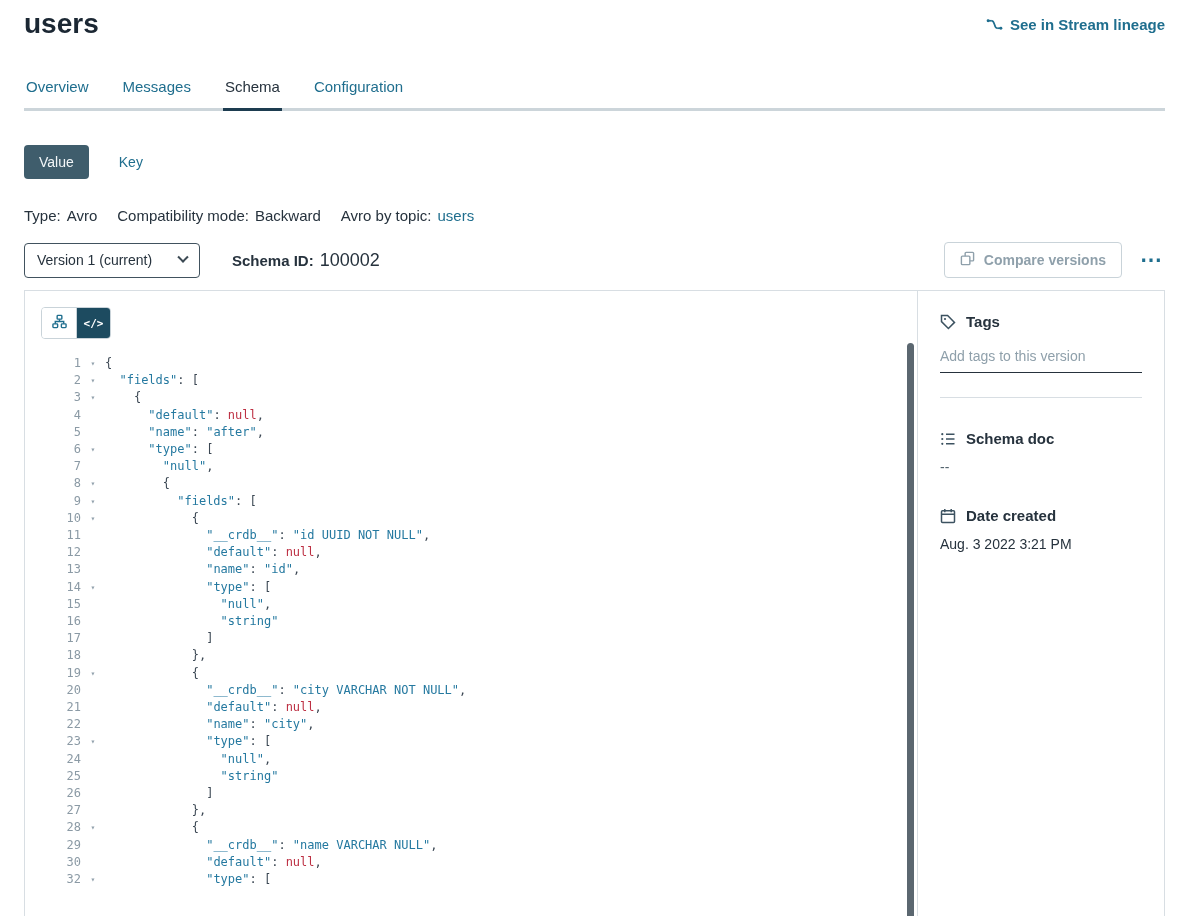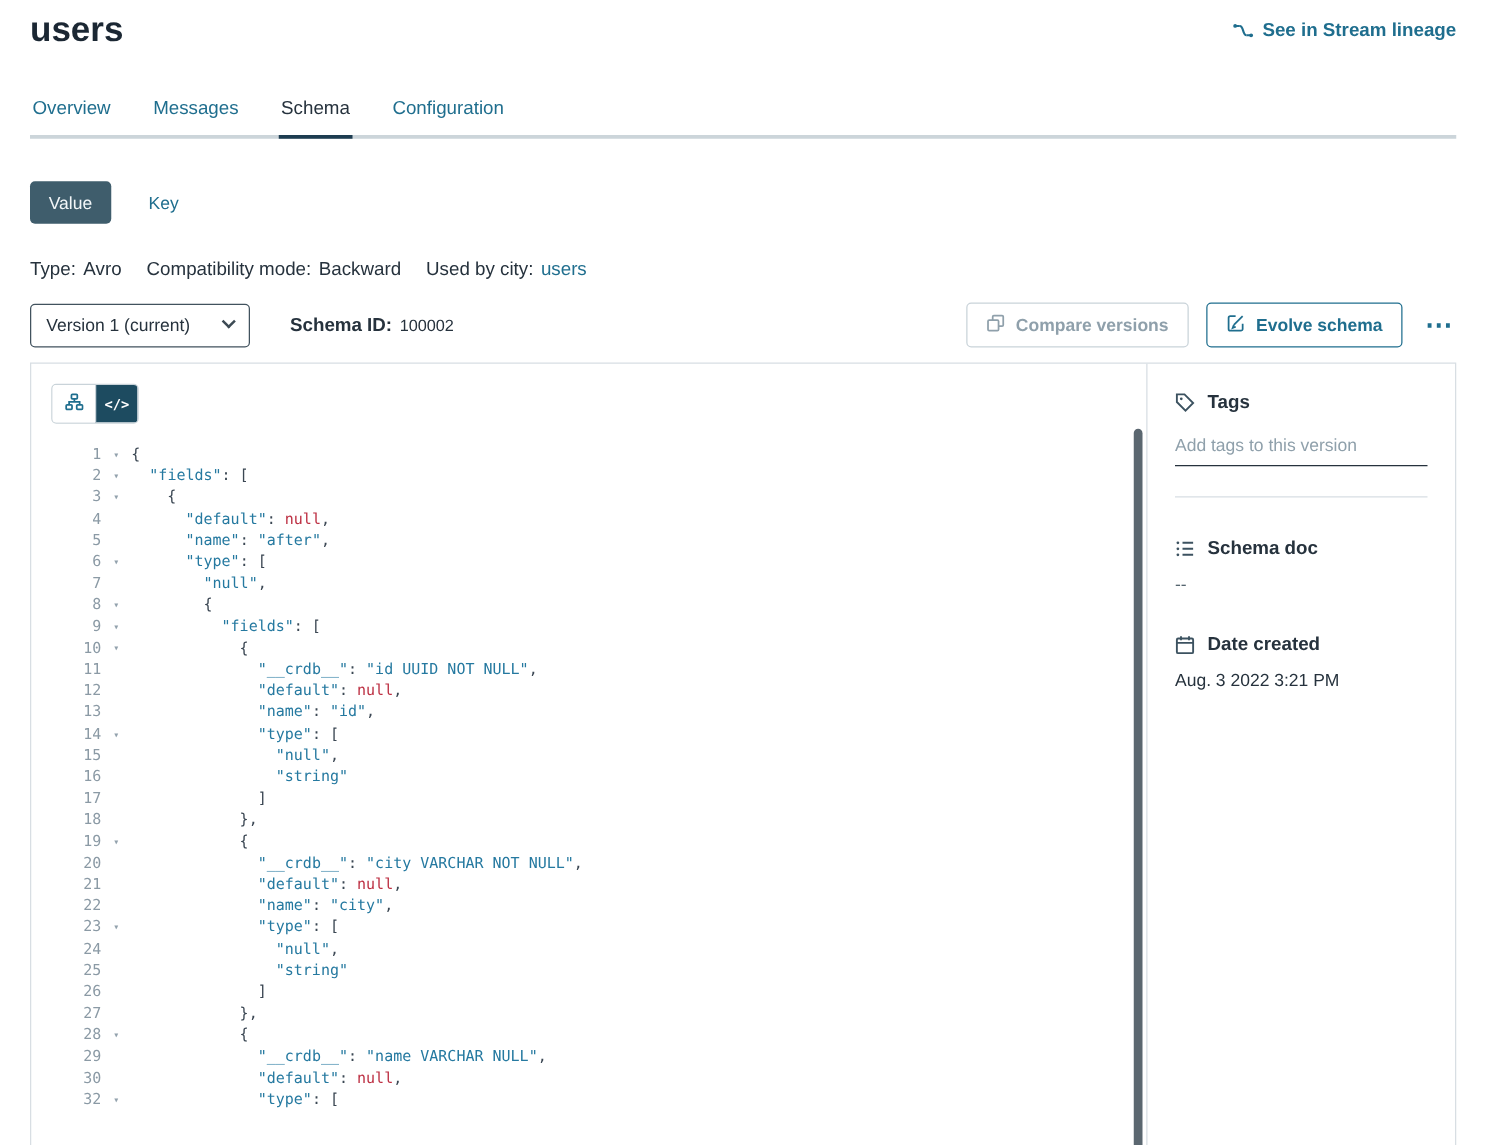--- a/index.html
+++ b/index.html
@@ -40,21 +40,21 @@
   .meta-row{margin-top:28px;font-size:15px;display:flex;align-items:center;}
   .meta-pair{margin-right:20px;}
   .meta-lbl{font-weight:400;margin-right:6px;}
   .meta-link{color:var(--accent);cursor:pointer;}
 
   
   .controls-row{margin-top:18px;display:flex;align-items:center;}
   .select{width:176px;height:35px;border:1px solid #41525e;border-radius:4px;display:flex;align-items:center;justify-content:space-between;padding:0 12px;font-size:14px;cursor:pointer;background:#fff;}
   .chev{width:8px;height:8px;border-right:2px solid #3c4a54;border-bottom:2px solid #3c4a54;transform:rotate(45deg) translate(-2px,-2px);}
   .schema-id-lbl{font-weight:700;margin-left:32px;font-size:15px;}
-  .schema-id-val{margin-left:6px;font-size:13px;}
+  .schema-id-val{margin-left:6px;font-size:18px;}
   .ctrl-spacer{flex:1;}
   .btn{height:36px;display:inline-flex;align-items:center;gap:9px;padding:0 15px;border-radius:4px;background:#fff;font-size:14px;font-weight:600;font-family:inherit;cursor:pointer;}
   .btn.disabled{border:1px solid #c9d3d9;color:#8fa0ab;cursor:default;}
   .btn.outline{border:1px solid var(--accent);color:var(--accent);margin-left:14px;}
   .more-btn{margin-left:16px;background:none;border:none;color:var(--accent);font-size:22px;font-weight:700;letter-spacing:1px;cursor:pointer;line-height:1;padding:0 2px;}
 
   
   .main{margin-top:12px;border:1px solid var(--border);display:flex;height:650px;}
   .editor{flex:1;position:relative;border-right:1px solid var(--border);padding:16px 0 0 16px;overflow:hidden;}
   .view-toggle{display:inline-flex;border:1px solid #c9d3d9;border-radius:4px;overflow:hidden;}
@@ -121,50 +121,40 @@
   </div>
 
   <div class="meta-row">
     <span class="meta-pair">
       <span class="meta-lbl">Type:</span><span>Avro</span>
     </span>
     <span class="meta-pair">
       <span class="meta-lbl">Compatibility mode:</span><span>Backward</span>
     </span>
     <span class="meta-pair">
-      <span class="meta-lbl">Used by city:</span><span class="meta-link">users</span>
+      <span class="meta-lbl">Avro by topic:</span><span class="meta-link">users</span>
     </span>
   </div>
 
   <div class="controls-row">
     <div class="select">
       <span>Version 1 (current)</span>
       <span class="chev"></span>
     </div>
     <span class="schema-id-lbl">Schema ID:</span>
     <span class="schema-id-val">100002</span>
     <span class="ctrl-spacer"></span>
     <button class="btn disabled">
       <span>
         <svg width="15" height="15" viewBox="0 0 16 16" fill="none" stroke="#8fa0ab" stroke-width="1.5">
           <rect x="5.5" y="1.5" width="9" height="9" rx="1"></rect>
           <rect x="1.5" y="5.5" width="9" height="9" rx="1" fill="#fff"></rect>
         </svg>
       </span>
       <span>Compare versions</span>
-    </button>
-    <button class="btn outline">
-      <span>
-        <svg width="15" height="15" viewBox="0 0 16 16" fill="none" stroke="#1f6e8e" stroke-width="1.5">
-          <path d="M14 8.5 V13 a1.5 1.5 0 0 1 -1.5 1.5 H3.5 A1.5 1.5 0 0 1 2 13 V3.5 A1.5 1.5 0 0 1 3.5 2 H8"></path>
-          <path d="M6.5 9.5 L14 2"></path>
-          <path d="M6.5 9.5 l-1 2.6 2.6-1"></path>
-        </svg>
-      </span>
-      <span>Evolve schema</span>
     </button>
     <button class="more-btn">⋯</button>
   </div>
 
   <div class="main">
 
     <div class="editor">
       <div class="view-toggle">
         <button>
           <span>

